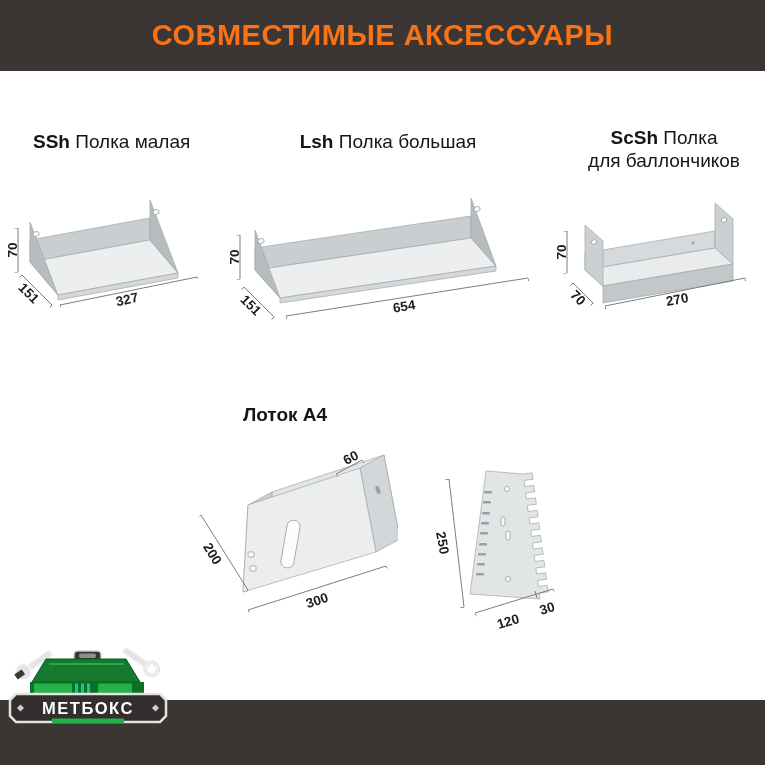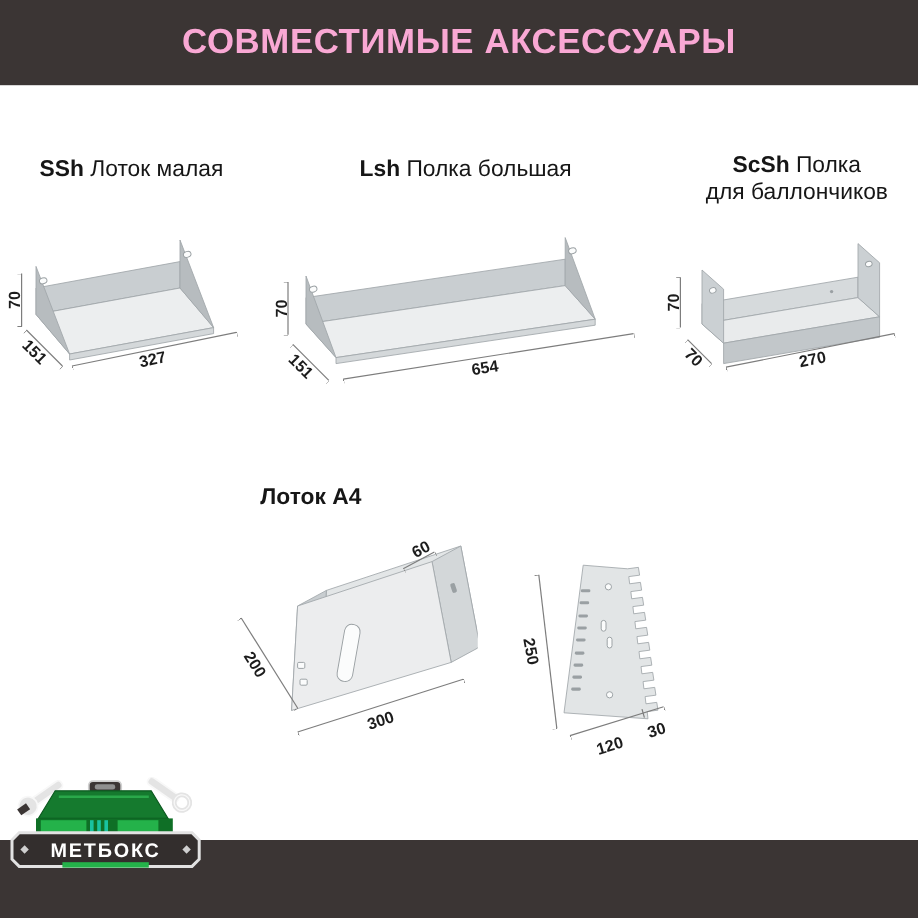--- a/index.html
+++ b/index.html
@@ -1,20 +1,20 @@
 <!DOCTYPE html>
 <html><head>
 <meta charset="utf-8">
 <style>
   html,body{margin:0;padding:0;background:#ffffff;}
   .page{position:relative;width:765px;height:765px;background:#ffffff;overflow:hidden;
         font-family:"Liberation Sans",sans-serif;color:#111;}
   .bar{position:absolute;left:0;width:765px;background:#3b3534;}
   .header-bar{top:0;height:71px;display:flex;align-items:center;justify-content:center;}
-  .header-title{color:#f9a8d4;font-size:29px;font-weight:800;letter-spacing:.5px;}
+  .header-title{color:#f97316;font-size:29px;font-weight:800;letter-spacing:.5px;}
   .footer-bar{top:700px;height:65px;}
   .plabel{position:absolute;font-size:19px;line-height:23px;color:#161616;}
   .plabel b{font-weight:800;text-align:right;}
   .center{text-align:center;}
   .drawing{position:absolute;}
   .dimtxt{font-size:13.5px;font-weight:600;fill:#1c1c1c;font-family:"Liberation Sans",sans-serif;}
   .dimline{stroke:#7d7d7d;stroke-width:1;fill:none;}
   .edge{stroke:#a0a6a9;stroke-width:.7;}
   .hole{fill:#fbfcfc;stroke:#9aa0a3;stroke-width:.8;}
   .logo-wrap{position:absolute;left:4px;top:648px;width:168px;height:76px;z-index:5;}
@@ -31,33 +31,33 @@
       </marker>
     </defs>
   </svg>
 
   <div class="bar header-bar">
     <div class="header-title">СОВМЕСТИМЫЕ АКСЕССУАРЫ</div>
   </div>
 
   <div class="plabel" style="left:33px;top:130px;">
     <b>SSh</b>
-    <span>Лоток малая</span>
+    <span>Полка малая</span>
   </div>
   <div class="plabel center" style="left:278px;top:130px;width:220px;">
     <b>Lsh</b>
     <span>Полка большая</span>
   </div>
   <div class="plabel center" style="left:568px;top:126px;width:192px;">
     <b>ScSh</b>
     <span>Полка</span><br>
     <span>для баллончиков</span>
   </div>
 
-  <div class="plabel center" style="left:184px;top:403px;width:150px;">
+  <div class="plabel center" style="left:210px;top:403px;width:150px;">
     <b>Лоток А4</b>
   </div>
 
   <svg class="drawing" style="left:5px;top:183px;" width="200" height="140" viewBox="0 0 200 140">
     <polygon points="25,57 145,35 145,57 25,79" fill="#c9ced1" class="edge"></polygon>
     <polygon points="25,79 145,57 173,90 53,112" fill="#eceeef" class="edge"></polygon>
     <polygon points="53,112 173,90 173,95 53,117" fill="#d4d8da" class="edge"></polygon>
     <polygon points="25,39 25,79 53,112" fill="#b7bcbf" class="edge"></polygon>
     <polygon points="145,17 145,57 173,90" fill="#b7bcbf" class="edge"></polygon>
     <ellipse cx="31" cy="51" rx="3.2" ry="2.4" class="hole" transform="rotate(-18 31 51)"></ellipse>

